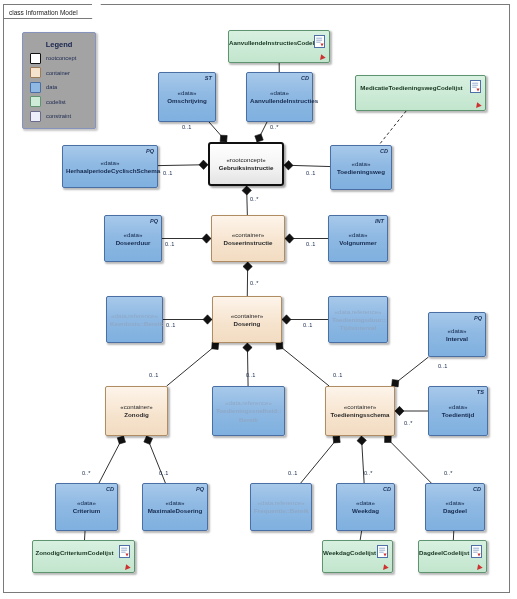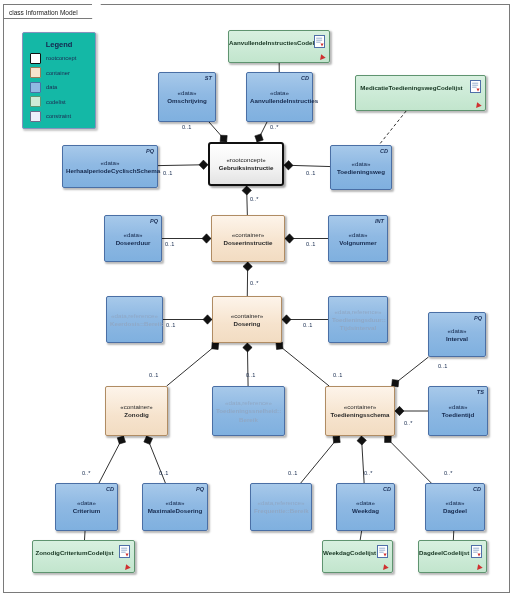--- a/index.html
+++ b/index.html
@@ -26,21 +26,21 @@
     border:2px solid #101010;border-radius:3px;color:#1a1a1a;box-shadow:2px 2px 2px rgba(0,0,0,.35);}
   .codelist{background:linear-gradient(180deg,#d8f0e0 0%,#cdebd7 50%,#c2e5cd 100%);border-color:#5f9470;
     color:#14331f;text-align:left;}
   .codelist .cl-label{position:absolute;left:0;right:18px;top:8px;text-align:center;font-weight:bold;font-size:6.2px;line-height:8px;}
 
   .doc-icon{position:absolute;right:4px;top:4px;width:11px;height:13px;}
   .red-tri{position:absolute;right:4px;bottom:3px;width:0;height:0;
     border-left:3px solid transparent;border-right:3px solid transparent;border-bottom:5px solid #d03030;
     transform:rotate(-20deg);}
 
-  #legend{position:absolute;left:22px;top:32px;width:72px;height:95px;background:#14b8a6;
+  #legend{position:absolute;left:22px;top:32px;width:72px;height:95px;background:#a3a3a3;
     border:1px solid #8693bd;border-radius:2px;box-shadow:1.5px 1.5px 2px rgba(0,0,0,.22);}
   #legend .ltitle{text-align:center;font-weight:bold;font-size:7.5px;color:#16234d;margin-top:7px;}
   #legend .lrow{display:flex;align-items:center;margin:3.5px 0 0 7px;}
   #legend .sw{width:11px;height:11px;border:1px solid #3a3a3a;border-radius:1px;box-sizing:border-box;}
   #legend .llab{font-size:5.8px;color:#1d2a52;margin-left:5px;}
 
   svg#wires{position:absolute;left:0;top:0;width:517px;height:599px;pointer-events:none;}
   .mult{position:absolute;font-size:5.6px;color:#15294d;white-space:nowrap;}
 </style>
 </head>

